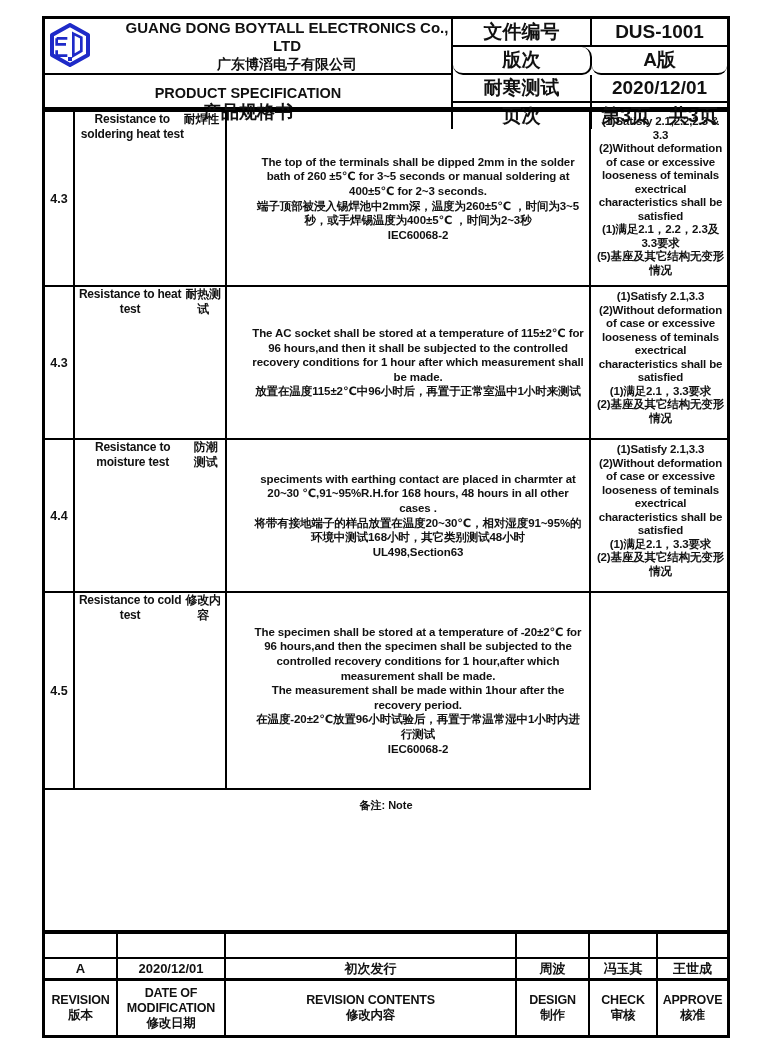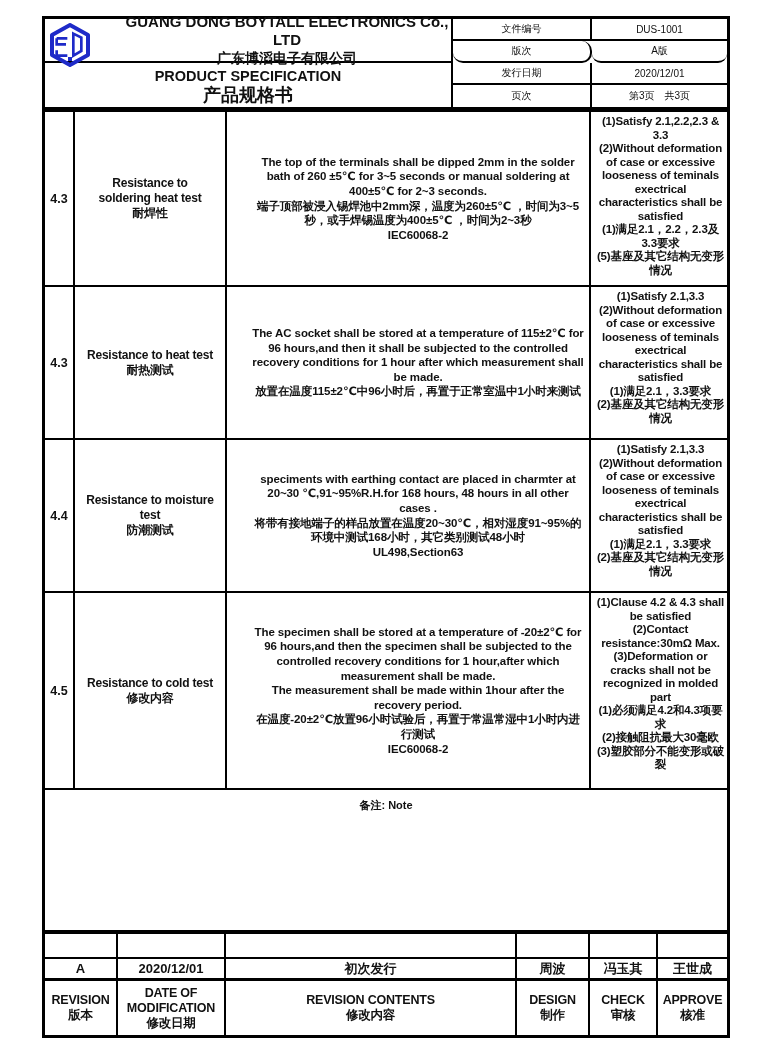--- a/index.html
+++ b/index.html
@@ -19,35 +19,35 @@
   .hc { border-right:2px solid #000; border-bottom:2px solid #000;
         display:flex; align-items:center; justify-content:center; text-align:center; }
   .hc.last-col { border-right:none; }
   .hc.last-row { border-bottom:none; }
   .hc-company { grid-area:1/1/3/2; position:relative; flex-direction:column;padding-left:44px; }
   .hc-title   { grid-area:3/1/5/2; flex-direction:column; border-bottom:none; }
   .company-en { font-size:15px; font-weight:bold; letter-spacing:0; line-height:18px; padding-left:34px; }
   .company-cn { font-size:14px; font-weight:bold; line-height:18px; padding-left:34px; }
   .title-en { font-size:14.5px; font-weight:bold; line-height:20px; }
   .title-cn { font-size:18px; font-weight:bold; line-height:19px; }
-  .hfield-label, .hfield-value { font-size:10px; font-weight:normal; }
+  .hfield-label, .hfield-value { font-size:19px; font-weight:bold; }
   .logo-wrap { position:absolute; left:5px; top:4px; width:40px; height:44px; }
   
   .main-table {
     position:absolute; left:42px; top:110px; width:688px; height:820px;
     border:3px solid #000; border-top-width:2px; border-bottom:none;
     display:grid;
     grid-template-columns:30px 152px 364px 1fr;
     grid-template-rows:175px 153px 153px 197px 1fr;
   }
   .mc { border-right:2px solid #000; border-bottom:2px solid #000; overflow:hidden;text-align:center; }
   .mc.col-last { border-right:none; }
   .cell-item { display:flex; align-items:center; justify-content:center;
                font-size:12.5px; font-weight:600; }
-  .cell-name { display:flex; flex-direction:column; align-items:center; justify-content:center;
+  .cell-name { display:flex; align-items:flex-start; justify-content:center;
                text-align:center; font-size:12px; font-weight:600; line-height:15px;
                white-space:pre-line; padding:0 2px; letter-spacing:-0.2px; }
   .cell-name .cn { font-weight:600; }
   .cell-desc { display:flex; align-items:center; }
   .cell-desc .txt { padding:4px 5px 4px 25px; font-size:11.5px; font-weight:600;
                     line-height:14.6px; white-space:pre-line; letter-spacing:-0.1px; }
   .cell-crit { padding:3px 2px 3px 5px; font-size:11.5px; font-weight:600;
                line-height:13.5px; white-space:pre-line; letter-spacing:-0.15px; }
   .cell-note { grid-column:1/5; border-right:none; border-bottom:none;
                padding:8px 6px; font-size:11px; font-weight:bold; }
@@ -91,21 +91,21 @@
       <div class="title-en">PRODUCT SPECIFICATION</div>
       <div class="title-cn">产品规格书</div>
     </div>
 
     <div class="hc hfield-label" style="grid-area:1/2/2/3;">文件编号</div>
     <div class="hc hfield-value last-col" style="grid-area:1/3/2/4;">DUS-1001</div>
 
     <div class="hc hfield-label" style="grid-area:2/2/3/3;border-radius:10px;">版次</div>
     <div class="hc hfield-value last-col" style="grid-area:2/3/3/4;border-radius:9px;">A版</div>
 
-    <div class="hc hfield-label" style="grid-area:3/2/4/3;">发行日期</div>
+    <div class="hc hfield-label" style="grid-area:3/2/4/3;">耐寒测试</div>
     <div class="hc hfield-value last-col" style="grid-area:3/3/4/4;">2020/12/01</div>
 
     <div class="hc hfield-label last-row" style="grid-area:4/2/5/3;">页次</div>
     <div class="hc hfield-value last-col last-row" style="grid-area:4/3/5/4;">第3页　共3页</div>
   </div>
 
   <div class="main-table">
 
     <div class="mc cell-item">4.3</div>
     <div class="mc cell-name">
@@ -156,26 +156,20 @@
     <div class="mc cell-name">
       <div>Resistance to cold test</div>
       <div class="cn">修改内容</div>
     </div>
     <div class="mc cell-desc">
       <div class="txt">The specimen shall be stored at a temperature of -20±2℃ for 96 hours,and then the specimen shall be subjected to the controlled recovery conditions for 1 hour,after which measurement shall be made.
 The measurement shall be made within 1hour after the recovery period.
 在温度-20±2℃放置96小时试验后，再置于常温常湿中1小时内进行测试
 IEC60068-2</div>
     </div>
-    <div class="mc cell-crit col-last">(1)Clause 4.2 &amp; 4.3 shall be satisfied
-(2)Contact resistance:30mΩ Max.
-(3)Deformation or cracks shall not be recognized in molded part
-(1)必须满足4.2和4.3项要求
-(2)接触阻抗最大30毫欧
-(3)塑胶部分不能变形或破裂</div>
 
     <div class="mc cell-note">备注: Note</div>
   </div>
 
   <div class="footer-table">
 
     <div class="fc"></div>
     <div class="fc"></div>
     <div class="fc"></div>
     <div class="fc"></div>

